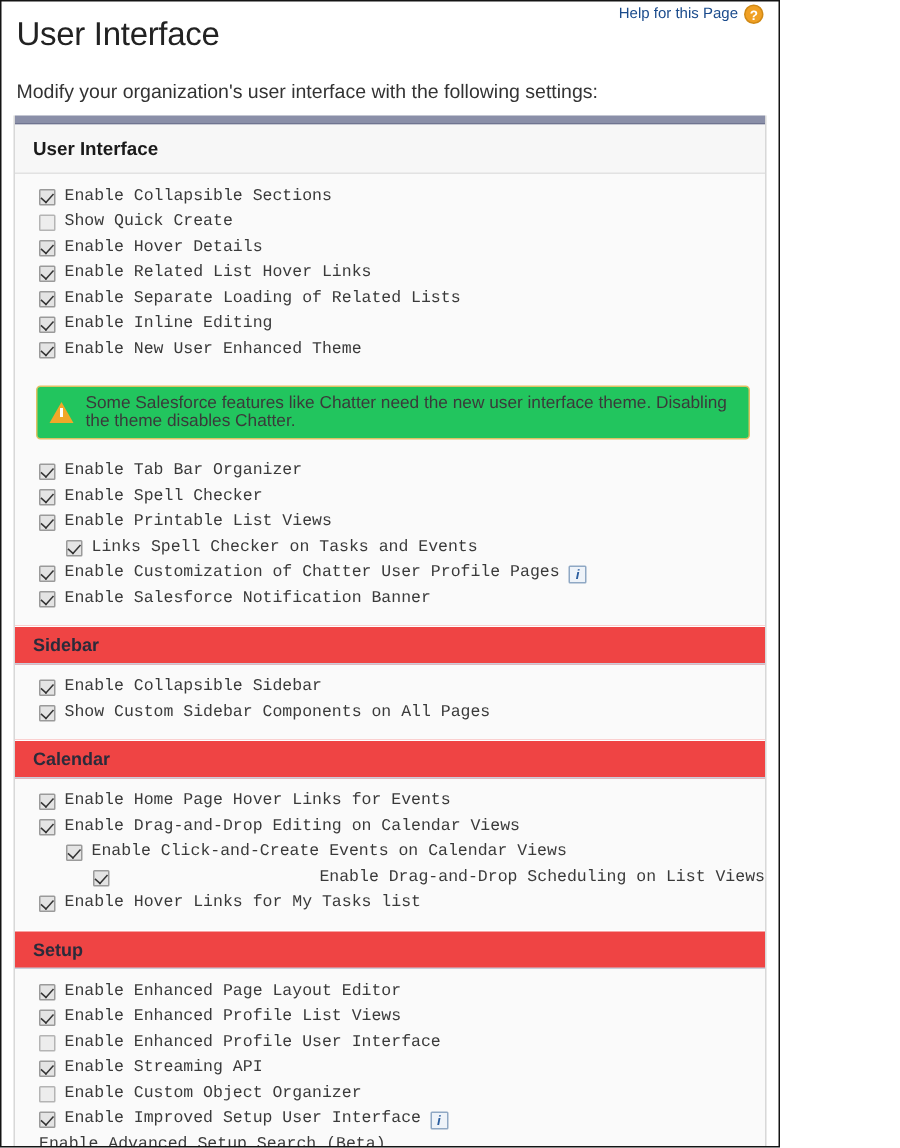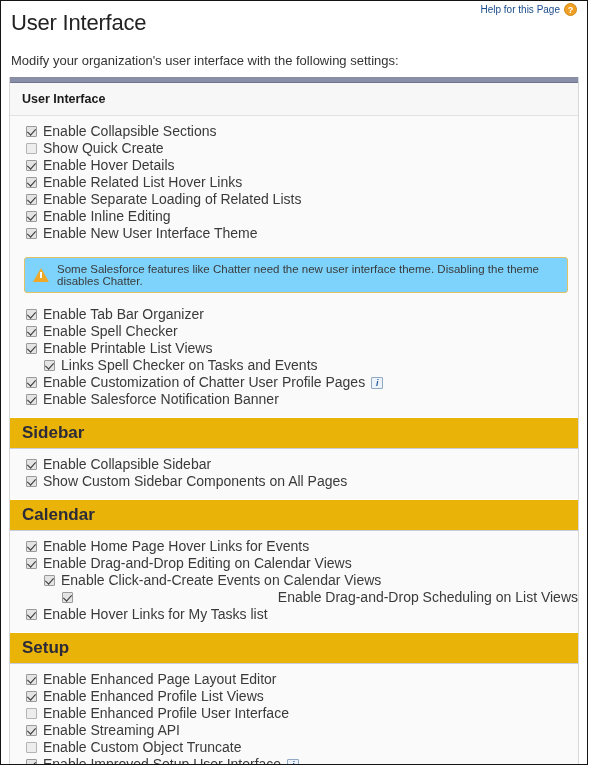--- a/index.html
+++ b/index.html
@@ -9,21 +9,21 @@
   }
   body {
     width: 600px;
     height: 765px;
     font-family: "Liberation Sans", sans-serif;
     color: #222222;
     overflow: hidden;
   }
   #page {
     position: relative;
-    width: 588px;
+    width: 520px;
     height: 765px;
     box-sizing: border-box;
     border: 1px solid #141414;
     background: #ffffff;
     overflow: hidden;
   }
 
   
   .page-header {
     position: relative;
@@ -89,24 +89,24 @@
     font-weight: bold;
     color: #1a1a1a;
     padding: 9px 12px 9px 12px;
     background: #f7f7f7;
     border-bottom: 1px solid #e2e2e2;
   }
 
   .panel-body { background: #fafafa; }
 
   .section-header {
-    font-size: 17px;
+    font-size: 12px;
     font-weight: bold;
     color: #2b2b3a;
-    background: #eab308;
+    background: #ef4444;
     padding: 5px 12px 5px 12px;
     border-top: 1px solid #ffffff;
     border-bottom: 1px solid #c9cddb;
   }
 
   .group { padding: 7px 0 9px 0; }
 
   
   .cb-row {
     display: flex;
@@ -138,22 +138,23 @@
     position: absolute;
     left: 2px;
     top: 0px;
     width: 4px;
     height: 7px;
     border: solid #333333;
     border-width: 0 1.6px 1.6px 0;
     transform: rotate(42deg);
   }
   .cb-label {
-    font-size: 14px;
+    font-size: 11px;
     color: #3a3a3a;
+    font-family: Liberation Mono, monospace;
   }
   .info-icon {
     display: inline-block;
     width: 12px;
     height: 12px;
     margin-left: 6px;
     box-sizing: border-box;
     border: 1px solid #8fa8c4;
     background: #eef3f9;
     color: #2a5d9e;
@@ -163,21 +164,21 @@
     line-height: 10px;
     text-align: center;
     border-radius: 1px;
     vertical-align: middle;
   }
 
   
   .warning {
     margin: 6px 10px 6px 14px;
     border: 1px solid #e0c163;
-    background: #7dd3fc;
+    background: #22c55e;
     border-radius: 3px;
     display: flex;
     align-items: center;
     padding: 5px 8px;
     box-sizing: border-box;
   }
   .warn-icon {
     width: 0;
     height: 0;
     min-width: 0;
@@ -241,21 +242,21 @@
           <div class="cb-row">
             <span class="cb checked"></span>
             <span class="cb-label">Enable Separate Loading of Related Lists</span>
           </div>
           <div class="cb-row">
             <span class="cb checked"></span>
             <span class="cb-label">Enable Inline Editing</span>
           </div>
           <div class="cb-row">
             <span class="cb checked"></span>
-            <span class="cb-label">Enable New User Interface Theme</span>
+            <span class="cb-label">Enable New User Enhanced Theme</span>
           </div>
         </div>
         <div class="warning">
           <span class="warn-icon"></span>
           <span class="warn-text">Some Salesforce features like Chatter need the new user interface theme. Disabling the theme disables Chatter.</span>
         </div>
         <div class="group">
           <div class="cb-row">
             <span class="cb checked"></span>
             <span class="cb-label">Enable Tab Bar Organizer</span>
@@ -329,21 +330,21 @@
           <div class="cb-row">
             <span class="cb unchecked"></span>
             <span class="cb-label">Enable Enhanced Profile User Interface</span>
           </div>
           <div class="cb-row">
             <span class="cb checked"></span>
             <span class="cb-label">Enable Streaming API</span>
           </div>
           <div class="cb-row">
             <span class="cb unchecked"></span>
-            <span class="cb-label">Enable Custom Object Truncate</span>
+            <span class="cb-label">Enable Custom Object Organizer</span>
           </div>
           <div class="cb-row">
             <span class="cb checked"></span>
             <span class="cb-label">Enable Improved Setup User Interface</span>
             <span class="info-icon">i</span>
           </div>
           <div class="cb-row">
             <span class="cb-label">Enable Advanced Setup Search (Beta)</span>
           </div>
         </div>

